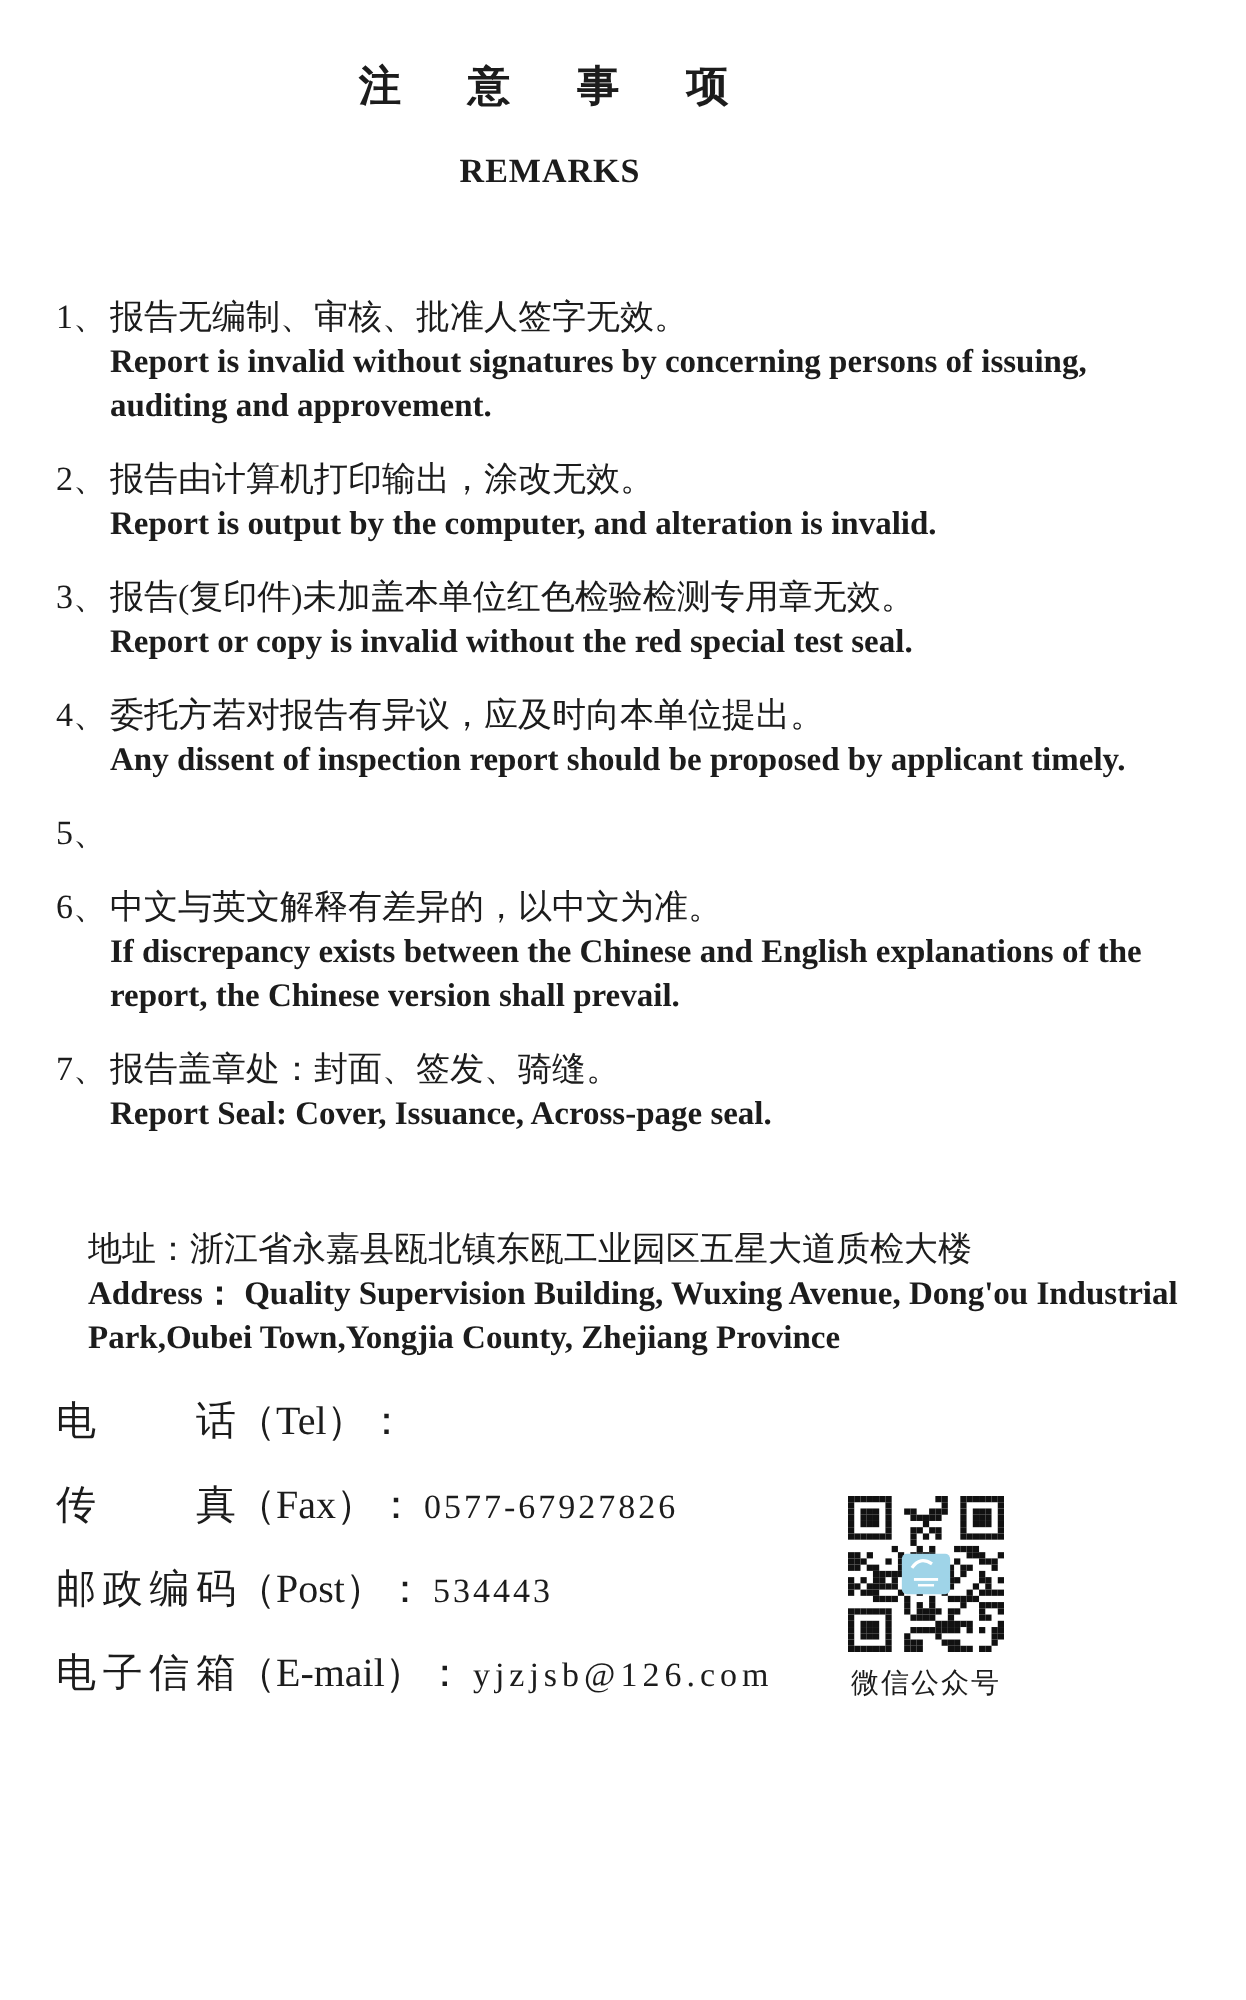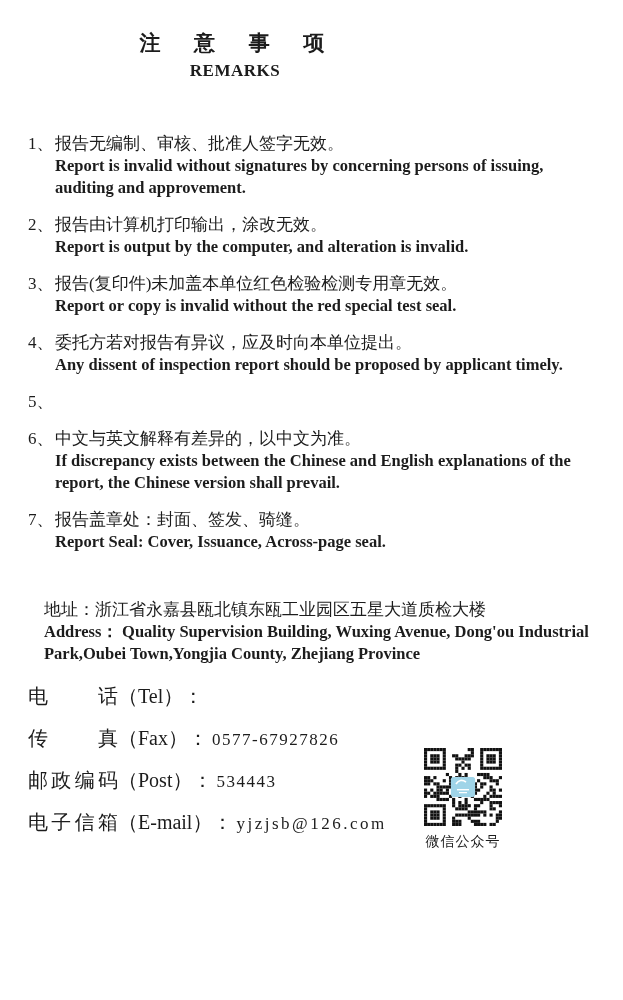--- a/index.html
+++ b/index.html
@@ -6,30 +6,30 @@
   .page {
     position: relative;
     width: 623px;
     height: 1000px;
     background: #ffffff;
     overflow: hidden;
     font-family: "Liberation Serif", "DejaVu Serif", serif;
     color: #1c1c1c;
   }
   
-  .header { width: 470px; margin: 0 auto 0 0; padding-top: 28px; text-align: center; }
+  .header { width: 470px; margin: 0 auto 0 0; padding-top: 28px; text-align: center; padding-left: 40px; }
   .title-zh {
     font-size: 21px;
     font-weight: 600;
     letter-spacing: 0.30em;
     line-height: 30px;
     white-space: nowrap;
   }
   .title-en {
-    margin-top: 1px;
+    margin-top: 16px;
     font-size: 17px;
     font-weight: bold;
     letter-spacing: 0.5px;
     line-height: 24px;
   }
   
   .notes { margin: 50px 0 0 28px; }
   .note { display: flex; margin-bottom: 15px; }
   .note-num {
     flex: 0 0 27px;

